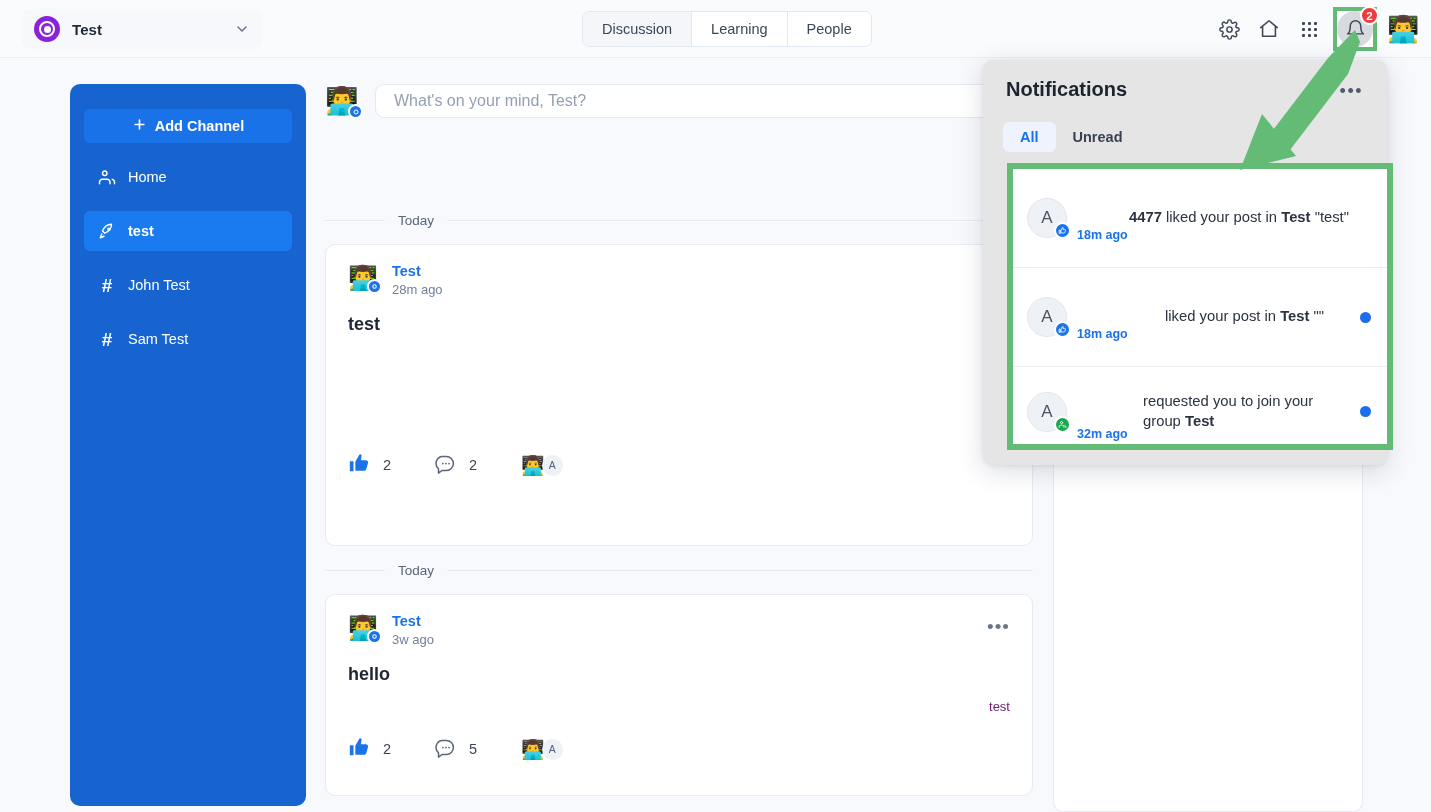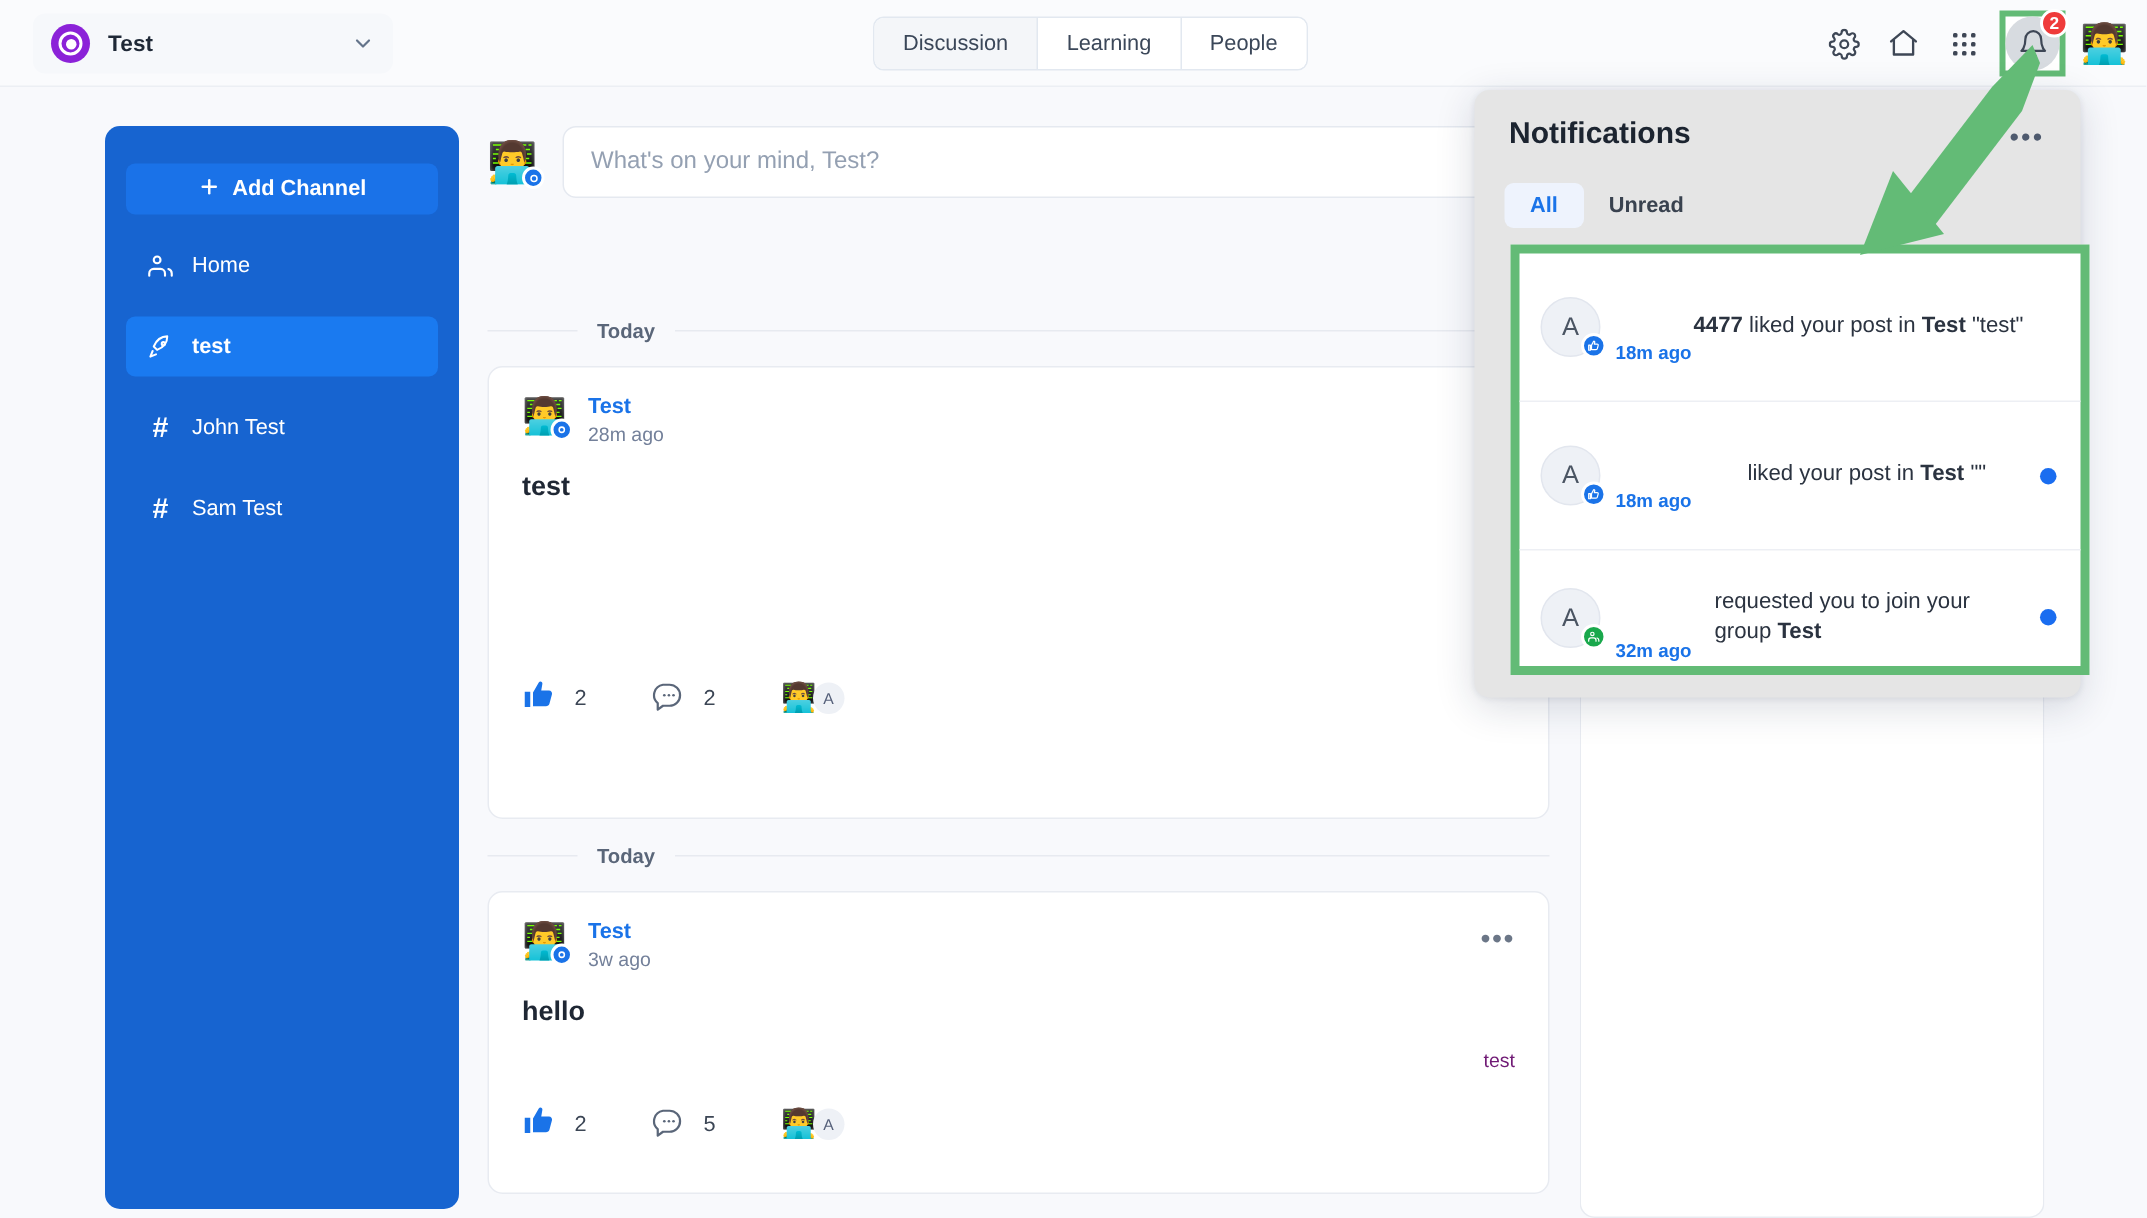--- a/index.html
+++ b/index.html
@@ -165,36 +165,36 @@
     flex: none;
   }
   .av-badge {
     position: absolute; right: -4px; bottom: -1px;
     width: 15px; height: 15px; border-radius: 50%;
     background: #1a73e8; border: 2px solid #ffffff;
     display: flex; align-items: center; justify-content: center;
     color: #ffffff; font-size: 8px; font-weight: 700;
   }
   .composer-box {
-    margin-left: 16px; width: 650px; height: 48px;
+    margin-left: 16px; width: 650px; height: 34px;
     background: #ffffff; border: 1px solid #e5e9f0;
     border-radius: 9px;
     display: flex; align-items: center;
     padding: 0 18px;
     color: #94a0b2; font-size: 16px;
     cursor: text;
   }
 
   .divider {
     position: absolute; left: 0; width: 708px;
     display: flex; align-items: center;
     color: #5a6679; font-size: 13.5px;
   }
   .divider .line { flex: 1; height: 1px; background: #e7eaf0; }
-  .divider .lbl { padding: 0 13px; font-weight: bold; }
+  .divider .lbl { padding: 0 13px; }
   .divider .line.short { flex: none; width: 60px; }
 
   .post {
     position: absolute; left: 0;
     width: 708px;
     background: #ffffff;
     border: 1px solid #e8ebf1;
     border-radius: 10px;
     padding: 18px 22px 16px 22px;
   }

